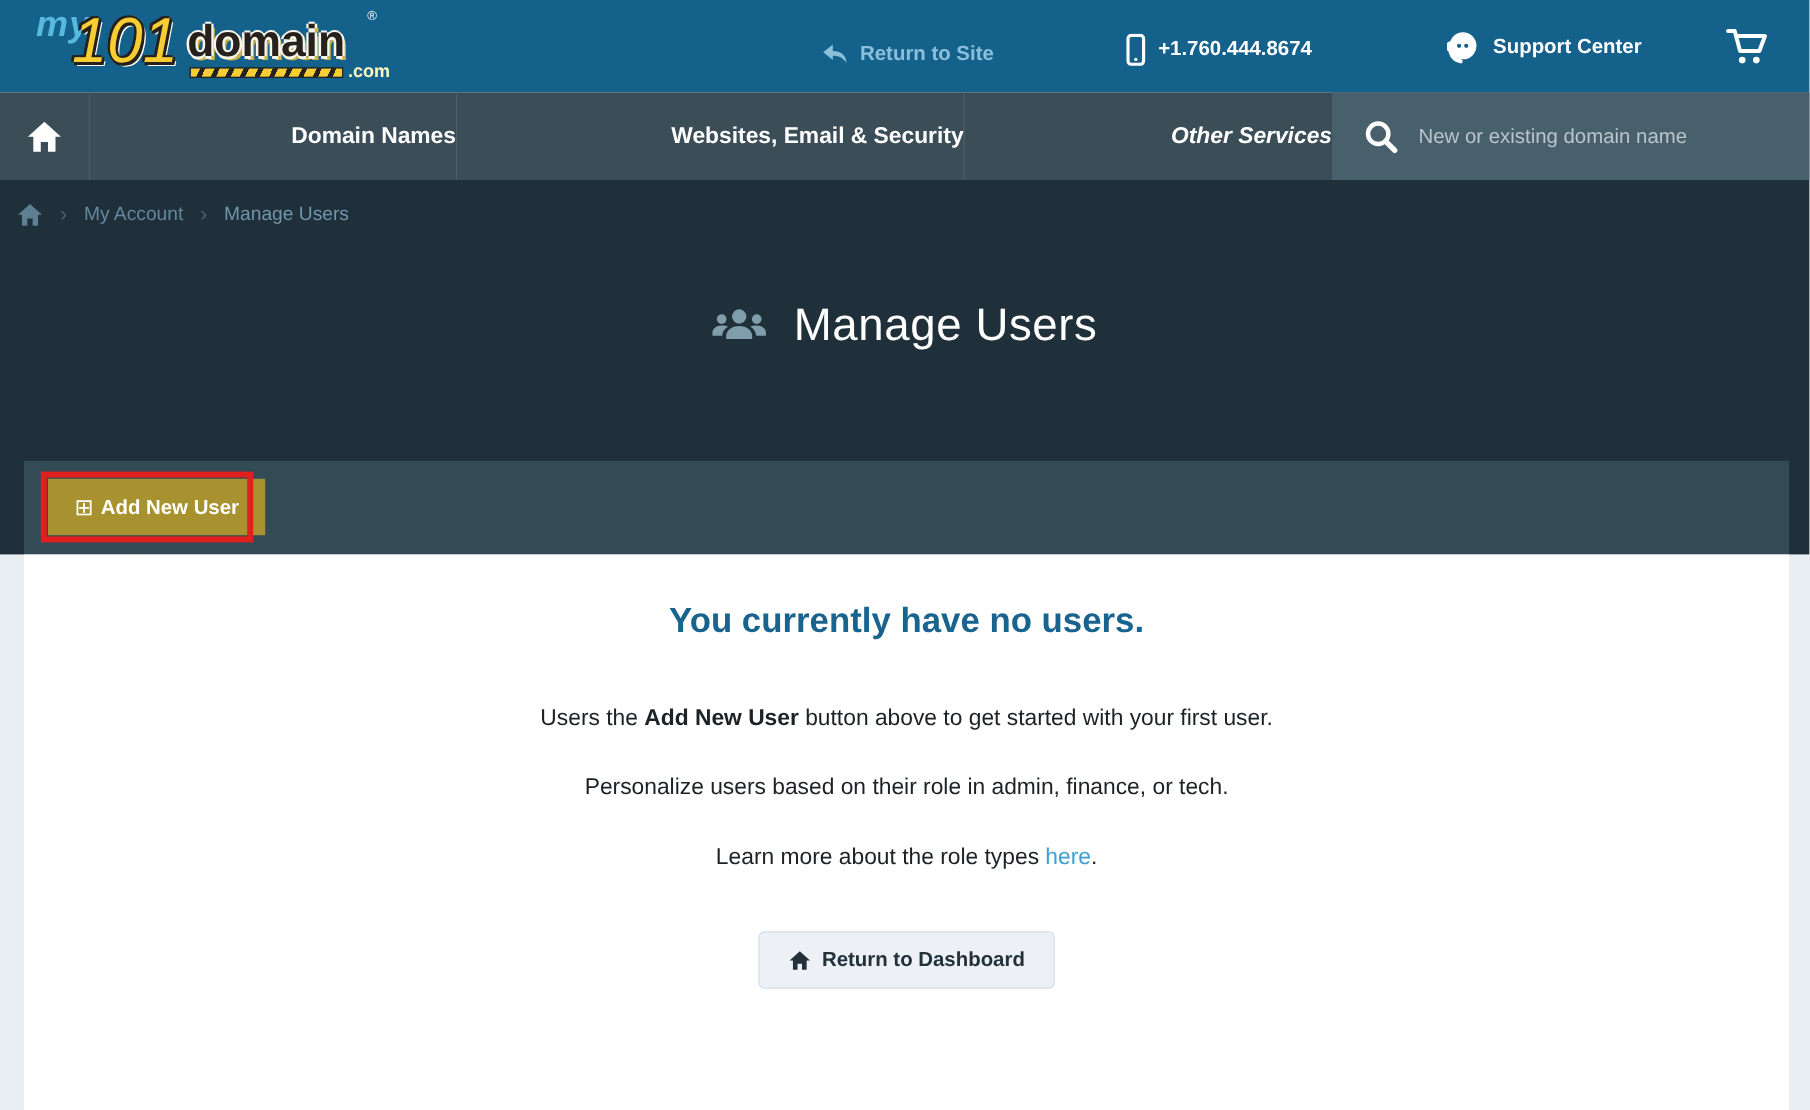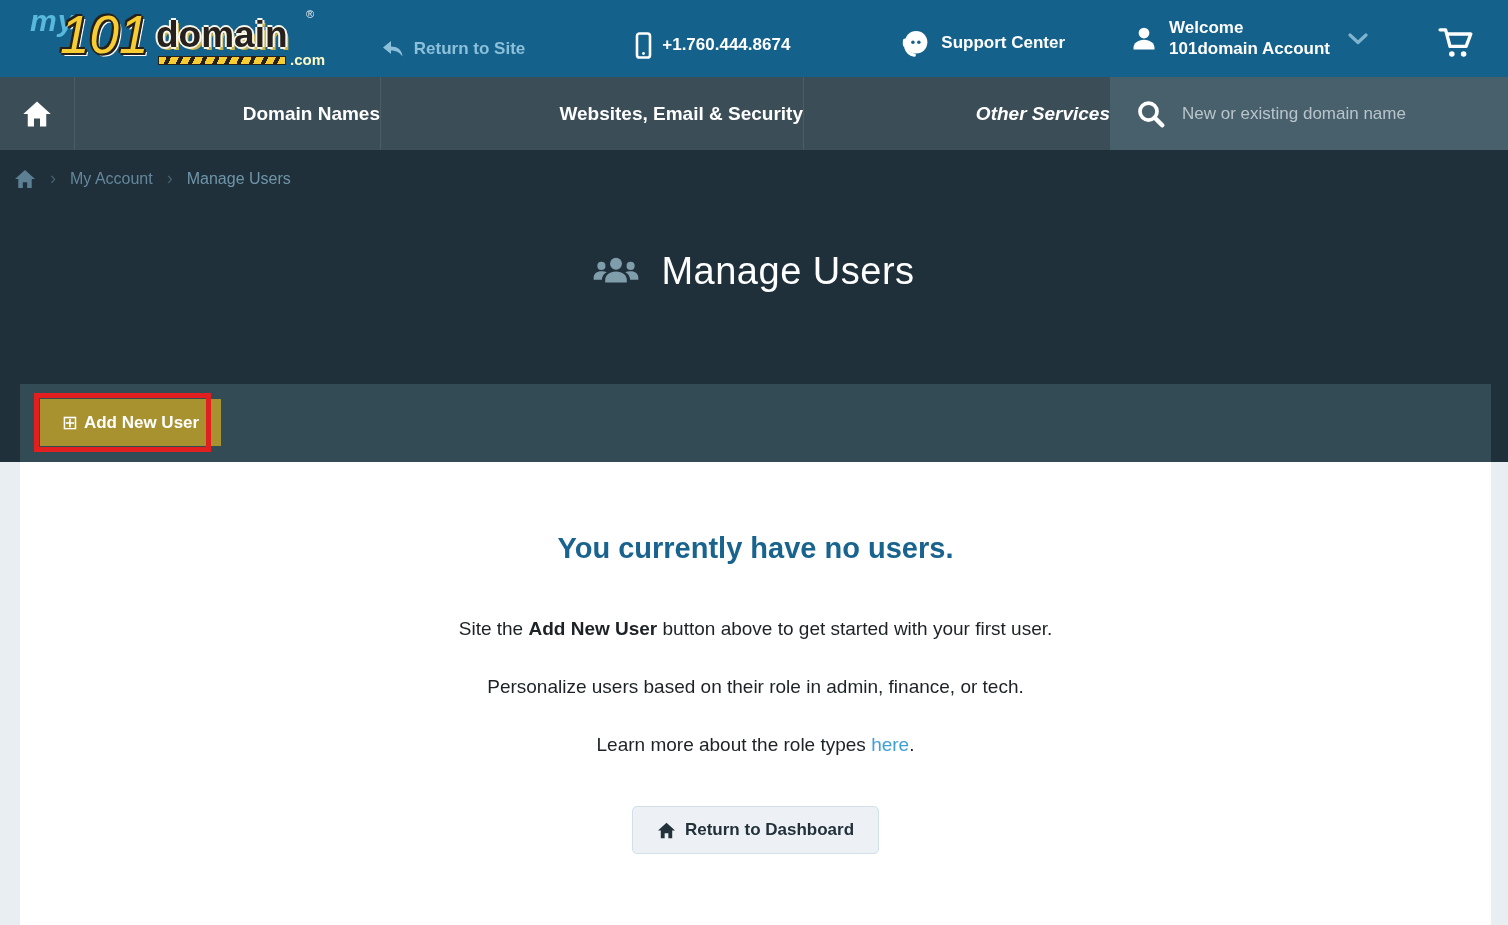--- a/index.html
+++ b/index.html
@@ -125,21 +125,21 @@
     position:absolute; left:89px; top:462px; width:0; height:0;
     border-left:18px solid transparent; border-right:18px solid transparent;
     border-bottom:23px solid #e11f1f;
   }
 
   
   .content-card {
     position:absolute; left:20px; top:462px; width:1471px; height:463px;
     background:#ffffff; text-align:center;
   }
-  .empty-heading { margin-top:70px; color:#19638f; font-size:29px; font-weight:bold; }
+  .empty-heading { margin-top:40px; color:#19638f; font-size:29px; font-weight:bold; }
   .content-card p { font-size:19px; color:#1c2226; margin-top:53px; }
   .content-card p.tight { margin-top:36px; }
   .inline-bold { font-weight:bold; }
   .here-link { color:#41a0d3; cursor:pointer; text-decoration:none; }
   .dashboard-btn {
     margin-top:50px; display:inline-flex; align-items:center; gap:9px;
     background:#edf1f5; border:1px solid #cfe0e8; border-radius:5px;
     padding:13px 24px; font-size:17px; font-weight:bold; color:#22313a;
     cursor:pointer; font-family:"Liberation Sans",sans-serif;
   }
@@ -185,37 +185,20 @@
             <circle cx="12.5" cy="11" r="8.7" fill="#ffffff"></circle>
             <rect x="2.2" y="8.2" width="3.6" height="6.6" rx="1.8" fill="#ffffff"></rect>
             <circle cx="10" cy="11" r="1.35" fill="#14618c"></circle>
             <circle cx="14.6" cy="11" r="1.35" fill="#14618c"></circle>
             <path d="M4.5 15 C5.5 18.5 8 20.5 11 21" fill="none" stroke="#ffffff" stroke-width="2.6" stroke-linecap="round"></path>
           </svg>
         </span>
         <span>Support Center</span>
       </div>
 
-      <div class="top-item welcome-item">
-        <span>
-          <svg class="icon-svg" width="30" height="30" viewBox="0 0 24 24">
-            <circle cx="12" cy="7.2" r="4.3" fill="#ffffff"></circle>
-            <path d="M12 12.6 c-5 0 -8.4 3 -8.4 6.4 v1.4 h16.8 v-1.4 c0 -3.4 -3.4 -6.4 -8.4 -6.4 z" fill="#ffffff"></path>
-          </svg>
-        </span>
-        <span class="welcome-text">
-          <span>Welcome</span><br>
-          <span>101domain Account</span>
-        </span>
-        <span style="margin-left:8px;">
-          <svg class="icon-svg" width="20" height="12" viewBox="0 0 20 12">
-            <polyline points="2,2 10,9.5 18,2" fill="none" stroke="#7fb4cf" stroke-width="3.2" stroke-linecap="round" stroke-linejoin="round"></polyline>
-          </svg>
-        </span>
-      </div>
 
       <div class="top-item cart-item">
         <span>
           <svg class="icon-svg" width="36" height="32" viewBox="0 0 26 23">
             <path d="M1.5 2 h4 l3.2 12 h11.6 l3.4 -9 h-16.5" fill="none" stroke="#ffffff" stroke-width="2.4" stroke-linejoin="round" stroke-linecap="round"></path>
             <circle cx="10" cy="19.5" r="2" fill="#ffffff"></circle>
             <circle cx="18.5" cy="19.5" r="2" fill="#ffffff"></circle>
           </svg>
         </span>
       </div>
@@ -286,21 +269,21 @@
     <div class="highlight-box"></div>
   </div>
 
   <div class="arrow-head"></div>
   <div class="arrow-shaft"></div>
 
   <main class="content-card">
     <h2 class="empty-heading">You currently have no users.</h2>
 
     <p>
-      <span>Site the </span><span class="inline-bold">Add New User</span><span> button above to get started with your first user.</span>
+      <span>Users the </span><span class="inline-bold">Add New User</span><span> button above to get started with your first user.</span>
     </p>
 
     <p class="tight">Personalize users based on their role in admin, finance, or tech.</p>
 
     <p class="tight">
       <span>Learn more about the role types </span><a class="here-link">here</a><span>.</span>
     </p>
 
     <button class="dashboard-btn">
       <span>

